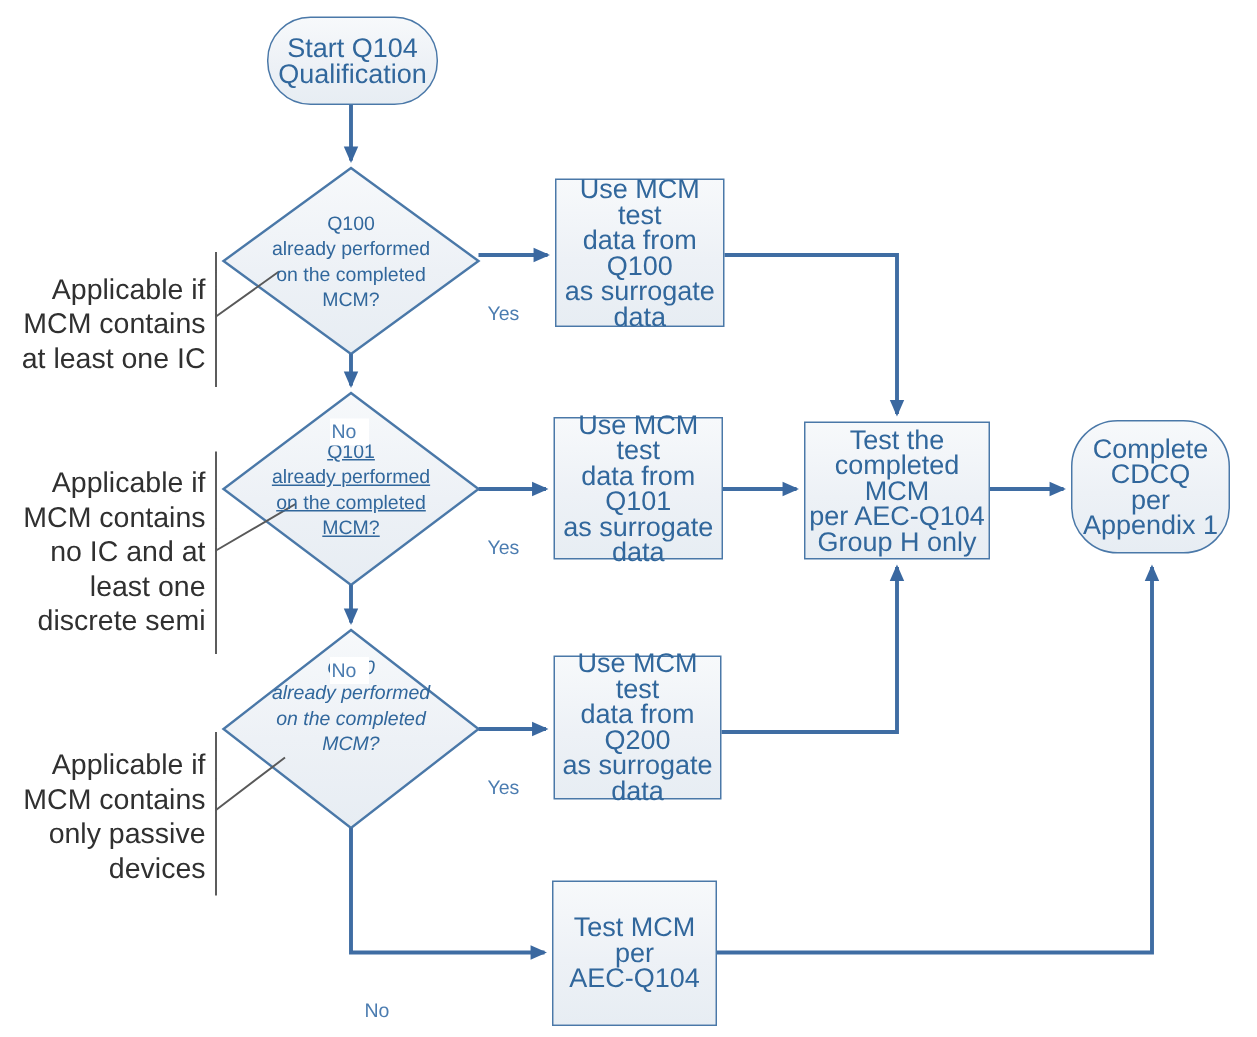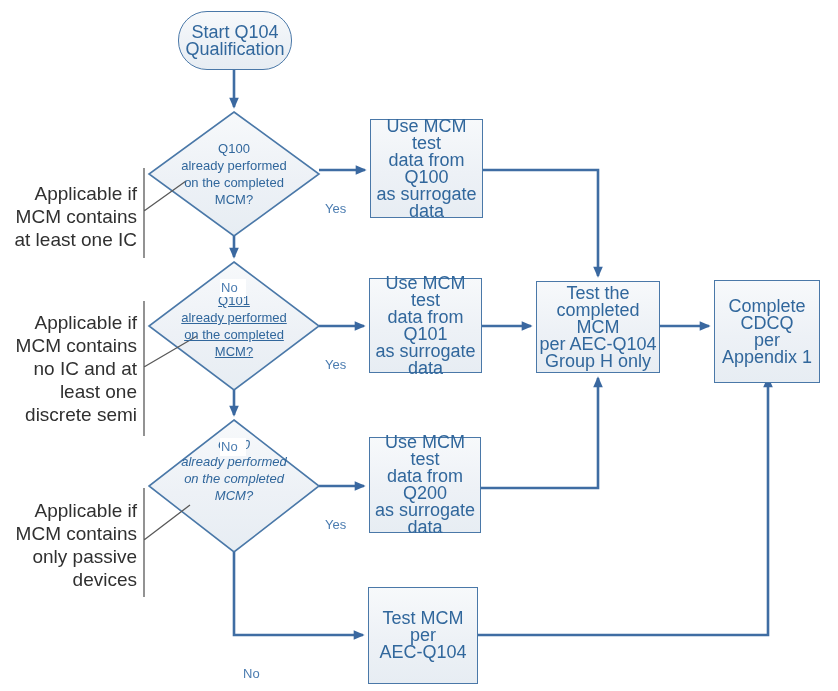--- a/index.html
+++ b/index.html
@@ -143,21 +143,21 @@
 data from Q200
 as surrogate
 data</span>
   </div>
   <div class="box" style="left:536px; top:281px; width:124px; height:92px;">
     <span>Test the
 completed MCM
 per AEC-Q104
 Group H only</span>
   </div>
-  <div class="box" style="left:714px; top:280px; width:106px; height:103px;">
+  <div class="box" style="left:714px; top:280px; width:106px; height:89px;border-radius:31px;">
     <span>Complete CDCQ
 per Appendix 1</span>
   </div>
   <div class="box" style="left:368px; top:587px; width:110px; height:97px;justify-content:center;">
     <span>Test MCM per
 AEC-Q104</span>
   </div>
 
   <div class="edge-label" style="left:324px; top:161px; width:28px;">Yes</div>
   <div class="edge-label" style="left:324px; top:317px; width:28px;">Yes</div>

